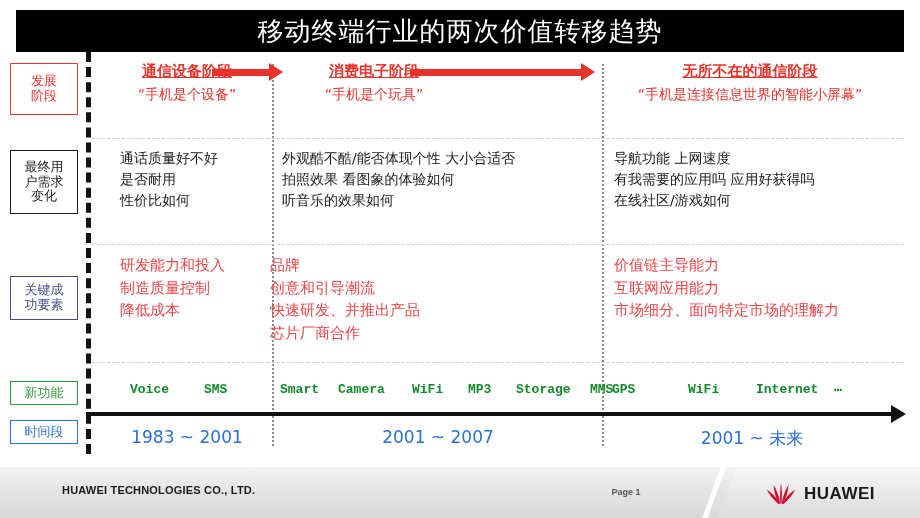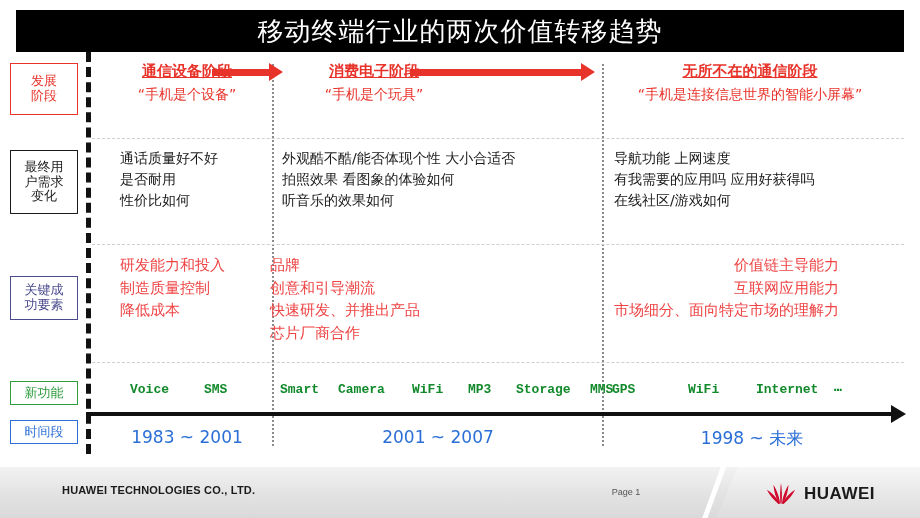--- a/index.html
+++ b/index.html
@@ -93,21 +93,21 @@
   .needs-cell{font-size:14px;color:#1a1a1a;
     font-family:"DejaVu Sans","Liberation Sans",sans-serif;}
   .n1{left:28px;top:96px;}
   .n2{left:190px;top:96px;}
   .n3{left:522px;top:96px;}
 
   .ksf-cell{font-size:15px;color:#ef4444;
     font-family:"DejaVu Sans","Liberation Sans",sans-serif;}
   .k1{left:28px;top:202px;}
   .k2{left:178px;top:202px;}
-  .k3{left:522px;top:202px;text-align:right;}
+  .k3{left:522px;top:202px;}
 
   
   .func-row{position:absolute;left:0;top:330px;width:812px;height:22px;}
   .func{
     position:absolute;top:0;color:#128a2b;font-weight:bold;font-size:13px;
     white-space:nowrap;
     font-family:Liberation Mono, monospace;
   }
 
   
@@ -149,20 +149,21 @@
   }
   .footer-company{
     position:absolute;left:62px;top:17px;
     font-size:11px;font-weight:bold;color:#1a1a1a;letter-spacing:.2px;
     font-family:"Liberation Sans","DejaVu Sans",sans-serif;
   }
   .footer-page{
     position:absolute;left:596px;top:20px;width:60px;text-align:center;
     font-size:9px;color:#555;
     font-family:"Liberation Sans","DejaVu Sans",sans-serif;
+    font-weight:bold;
   }
   .hw-logo{position:absolute;left:764px;top:12px;width:142px;height:30px;
     display:flex;align-items:center;gap:6px;}
   .hw-mark{width:34px;height:26px;flex:0 0 auto;}
   .hw-word{
     font-size:17px;font-weight:bold;color:#1a1a1a;letter-spacing:.5px;
     font-family:"Liberation Sans","DejaVu Sans",sans-serif;
   }
 </style>
 </head>
@@ -277,21 +278,21 @@
         <span class="func" style="left: 520px;">GPS</span>
         <span class="func" style="left: 596px;">WiFi</span>
         <span class="func" style="left: 664px;">Internet</span>
         <span class="func" style="left: 742px;">⋯</span>
       </div>
 
     <div class="timeline"></div>
 
     <div class="period p1">1983 ~ 2001</div>
     <div class="period p2">2001 ~ 2007</div>
-    <div class="period p3">1998 ~ 未来</div>
+    <div class="period p3">2001 ~ 未来</div>
 
   </div>
 
   <div class="footer">
     <div class="footer-right"></div>
     <div class="footer-slash"></div>
     <div class="footer-company">HUAWEI TECHNOLOGIES CO., LTD.</div>
     <div class="footer-page">Page 1</div>
     <div class="hw-logo">
       <svg class="hw-mark" viewBox="0 0 60 48">

